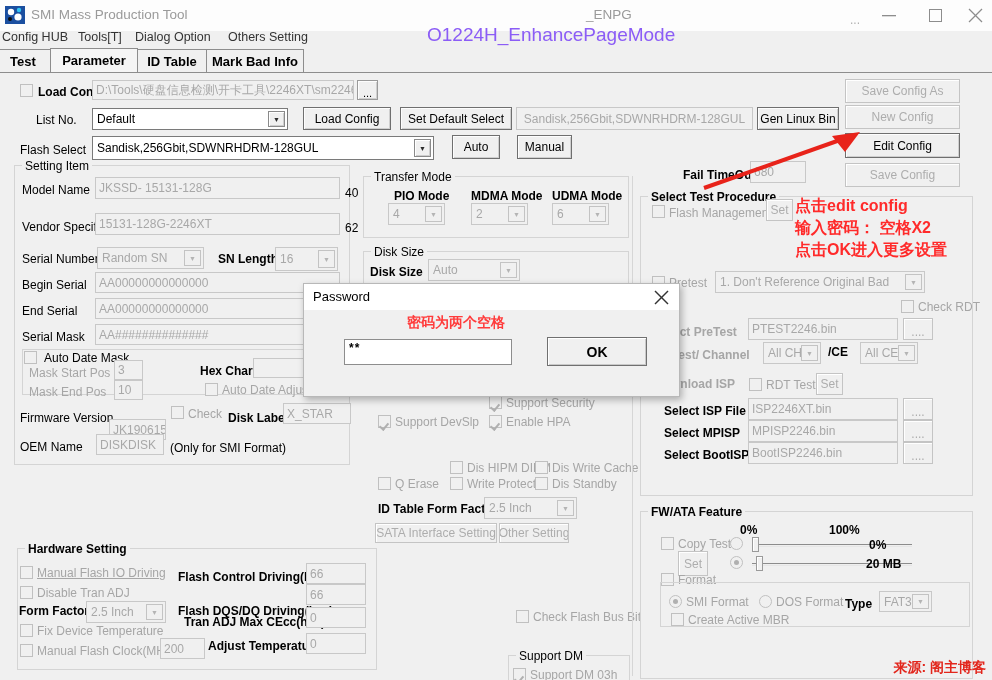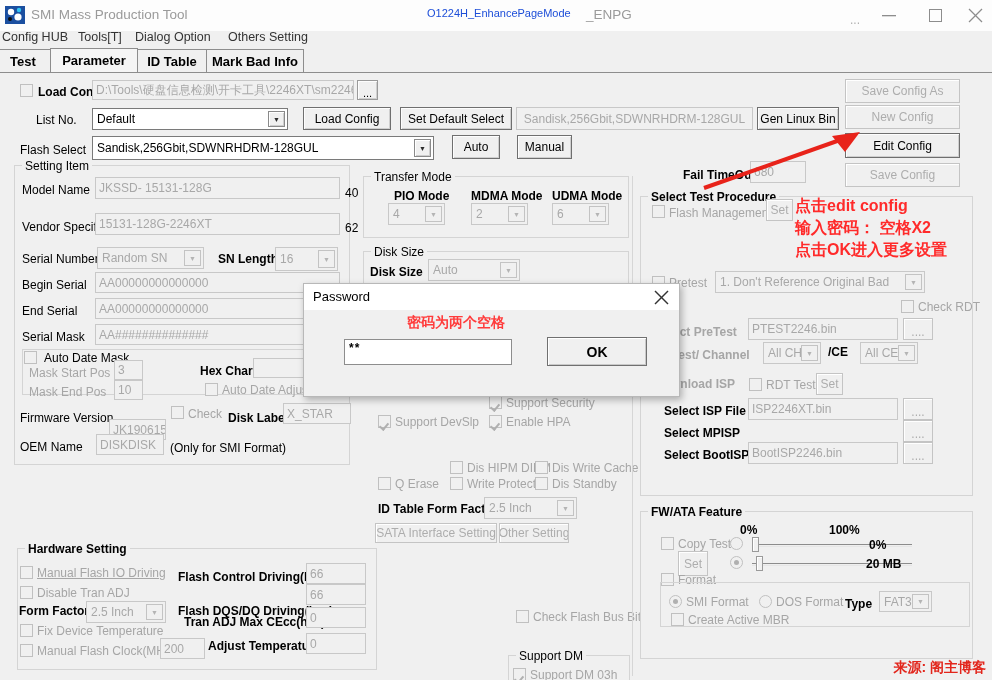--- a/index.html
+++ b/index.html
@@ -12,21 +12,21 @@
     color: #000;
     overflow: hidden;
     position: relative;
   }
   .app { position:absolute; inset:0; background:#f0f0f0; }
 
   
   .titlebar { position:absolute; left:0; top:0; width:992px; height:31px; background:#fdfdfd; }
   .tb-icon { position:absolute; left:5px; top:5px; width:20px; height:20px; }
   .tb-title { position:absolute; left:31px; top:7px; font-size:13.5px; color:#9a9a9a; white-space:nowrap; }
-  .tb-doc  { position:absolute; left:427px; top:7px; font-size:11px; color:#1d4ed8; white-space:nowrap; }
+  .tb-doc  { position:absolute; left:427px; top:24px; font-size:19px; color:#8b5cf6; white-space:nowrap; }
   .tb-doc2 { position:absolute; left:586px; top:7px; font-size:13.5px; color:#9a9a9a; white-space:nowrap; }
   .tb-btn { position:absolute; top:0; height:31px; width:46px; color:#777; font-size:15px;
             display:flex; align-items:center; justify-content:center; }
   .tb-dots { left:832px; top:4px; font-size:12px; color:#b0b0b0; }
   .tb-min  { left:866px; }
   .tb-max  { left:912px; }
   .tb-close{ left:958px; width:34px; }
 
   
   .menubar { position:absolute; left:0; top:28px; width:992px; height:20px; }
@@ -352,20 +352,21 @@
   <div class="lbl dim" style="left:655px; top:377px; font-weight:bold;">Download ISP</div>
   <div class="chk" style="left:749px; top:378px;"></div>
   <div class="lbl dim" style="left:766px; top:378px;">RDT Test</div>
   <div class="btn dis" style="left:816px; top:373px; width:27px; height:22px;">Set</div>
 
   <div class="lbl" style="left:664px; top:404px; font-weight:bold;">Select ISP File</div>
   <div class="txt" style="left:748px; top:398px; width:150px; height:22px;">ISP2246XT.bin</div>
   <div class="btn dis" style="left:903px; top:398px; width:30px; height:22px; align-items:flex-end;">....</div>
 
   <div class="lbl" style="left:664px; top:426px; font-weight:bold;">Select MPISP</div>
+  <div class="txt" style="left:748px; top:420px; width:150px; height:22px;">MPISP2246.bin</div>
   <div class="btn dis" style="left:903px; top:420px; width:30px; height:22px; align-items:flex-end;">....</div>
 
   <div class="lbl" style="left:664px; top:448px; font-weight:bold;">Select BootISP</div>
   <div class="txt" style="left:748px; top:442px; width:150px; height:22px;">BootISP2246.bin</div>
   <div class="btn dis" style="left:903px; top:442px; width:30px; height:22px; align-items:flex-end;">....</div>
 
   <div class="grp" style="left:17px; top:548px; width:360px; height:122px;">
     <span class="cap" style="font-weight:bold;">Hardware Setting</span>
   </div>
   <div class="chk" style="left:20px; top:566px;"></div>
@@ -385,21 +386,21 @@
 
   <div class="lbl" style="left:178px; top:570px; font-weight:bold;">Flash Control Driving(hex)</div>
   <div class="txt" style="left:306px; top:563px; width:60px; height:21px;">66</div>
   <div class="lbl" style="left:178px; top:604px; font-weight:bold;">Flash DQS/DQ Driving(hex)</div>
   <div class="txt" style="left:306px; top:584px; width:60px; height:21px;">66</div>
   <div class="lbl" style="left:184px; top:615px; font-weight:bold;">Tran ADJ Max CEcc(hex)</div>
   <div class="txt" style="left:306px; top:607px; width:60px; height:21px;">0</div>
   <div class="lbl" style="left:208px; top:639px; font-weight:bold;">Adjust Temperature</div>
   <div class="txt" style="left:306px; top:633px; width:60px; height:21px;">0</div>
 
-  <div class="grp" style="left:640px; top:511px; width:333px; height:148px;">
+  <div class="grp" style="left:640px; top:511px; width:333px; height:168px;">
     <span class="cap" style="font-weight:bold;">FW/ATA Feature</span>
   </div>
   <div class="lbl" style="left:740px; top:523px; font-weight:bold;">0%</div>
   <div class="lbl" style="left:829px; top:523px; font-weight:bold;">100%</div>
 
   <div class="chk" style="left:661px; top:537px;"></div>
   <div class="lbl dim" style="left:678px; top:537px;">Copy Test</div>
   <div class="rad" style="left:730px; top:537px;"></div>
   <div class="sl-track" style="left:752px; top:544px; width:160px;"></div>
   <div class="sl-thumb" style="left:752px; top:537px;"></div>

